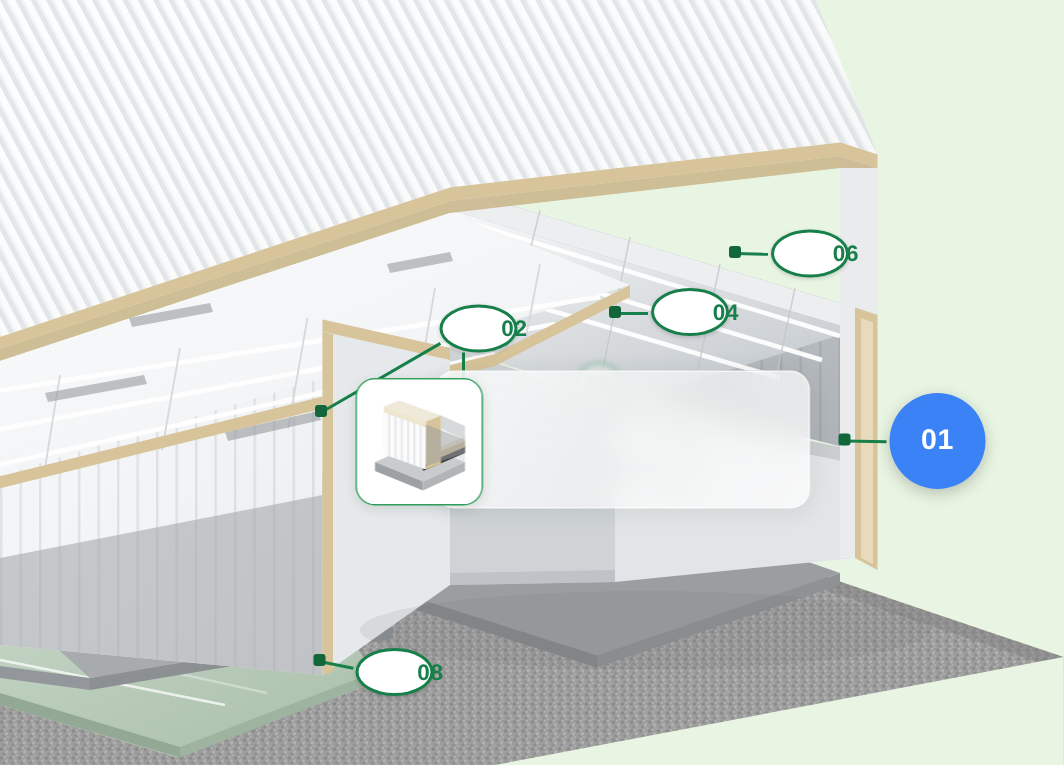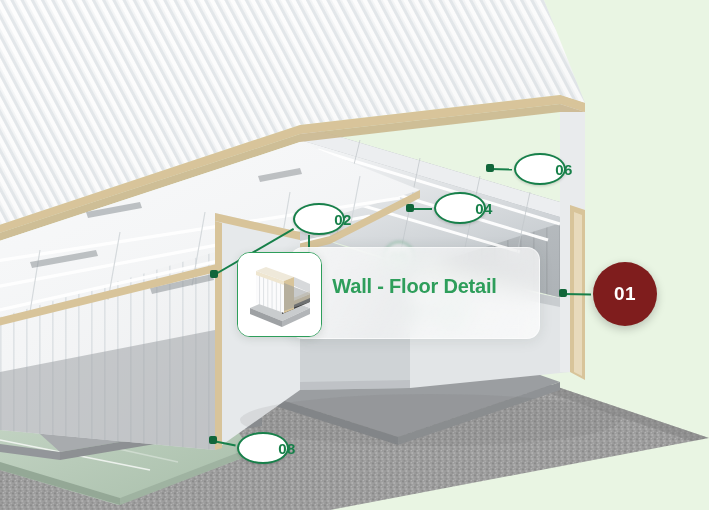--- a/index.html
+++ b/index.html
@@ -25,21 +25,21 @@
   }
   .marker.hollow{
     width:32px;height:32px;margin:-16px 0 0 -16px;
     background:#ffffff;border:2px solid #17804a;color:#17804a;
     font-size:15px;
     box-shadow:0 1px 3px rgba(0,0,0,.18);
     padding-left:48px;
   }
   .marker.solid{
     width:64px;height:64px;margin:-32px 0 0 -32px;
-    background:#7f1d1d;border:0;color:#ffffff;font-size:19px;
+    background:#3b82f6;border:0;color:#ffffff;font-size:19px;
     box-shadow:0 3px 10px rgba(0,0,0,.22);
   }
   .marker.ghost{
     width:32px;height:32px;margin:-16px 0 0 -16px;
     background:rgba(255,255,255,.32);border:2px solid rgba(23,128,74,.34);
     color:rgba(23,128,74,.38);font-size:15px;
     filter:blur(1.6px);
   }
   .leader{position:absolute;background:#17804a;height:2px;transform-origin:0 50%;}
   .leader.vert{width:2px;height:auto;}
@@ -247,21 +247,20 @@
       <div class="anchor" style="left: 490px; top: 168px;"></div>
       <div class="marker hollow" style="left: 530px; top: 169px;">06</div>
       <div class="leader" style="left: 214px; top: 274px; width: 91.7725px; transform: rotate(-30.0686deg);"></div>
       <div class="anchor" style="left: 214px; top: 274px;"></div>
       <div class="leader vert" style="left: 308px; top: 235px; width: 2px; height: 38px; transform: none;"></div>
       <div class="marker hollow" style="left: 309px; top: 219px;">02</div>
     </div>
 
   <div class="info-panel"></div>
 
-  <div class="info-title">Wall - Floor Detail</div>
 
   <div class="thumb-card">
     <svg viewBox="0 0 83 83" xmlns="http://www.w3.org/2000/svg">
       <defs>
         <pattern id="tRib" width="4.2" height="6" patternUnits="userSpaceOnUse">
           <rect width="4.2" height="6" fill="#fbfbfc"></rect>
           <rect width=".9" height="6" fill="#dcdfe2"></rect>
         </pattern>
       </defs>
       <rect width="83" height="83" fill="#ffffff"></rect>

